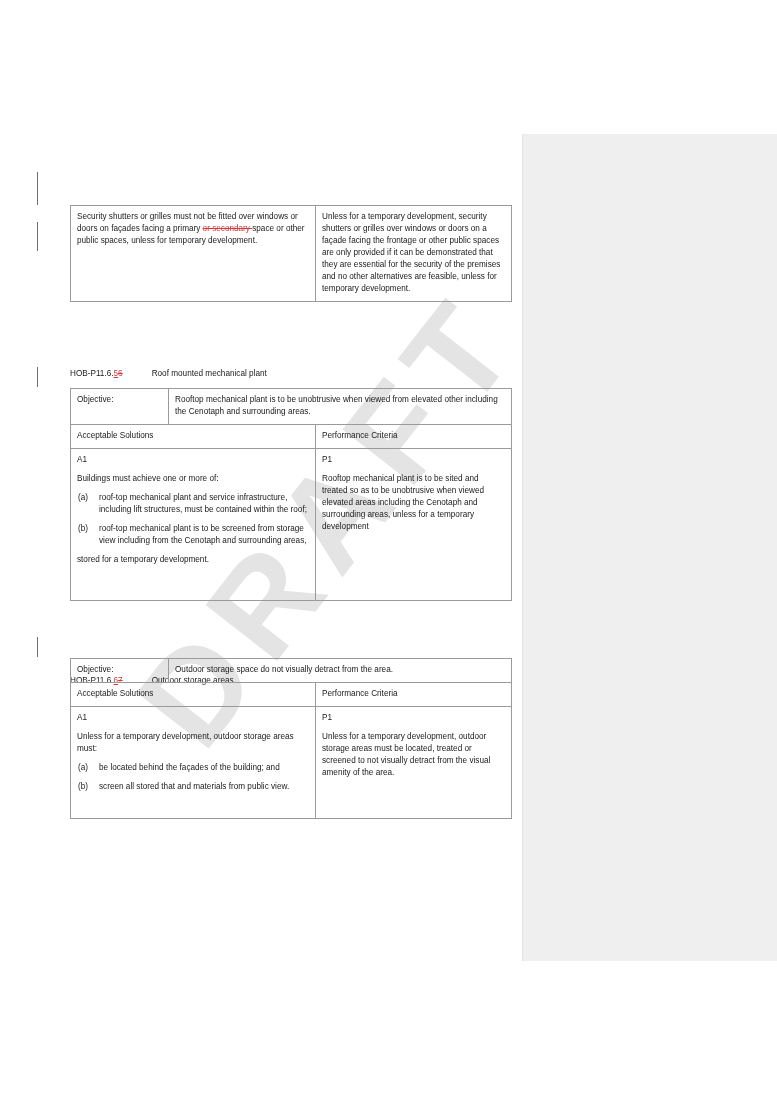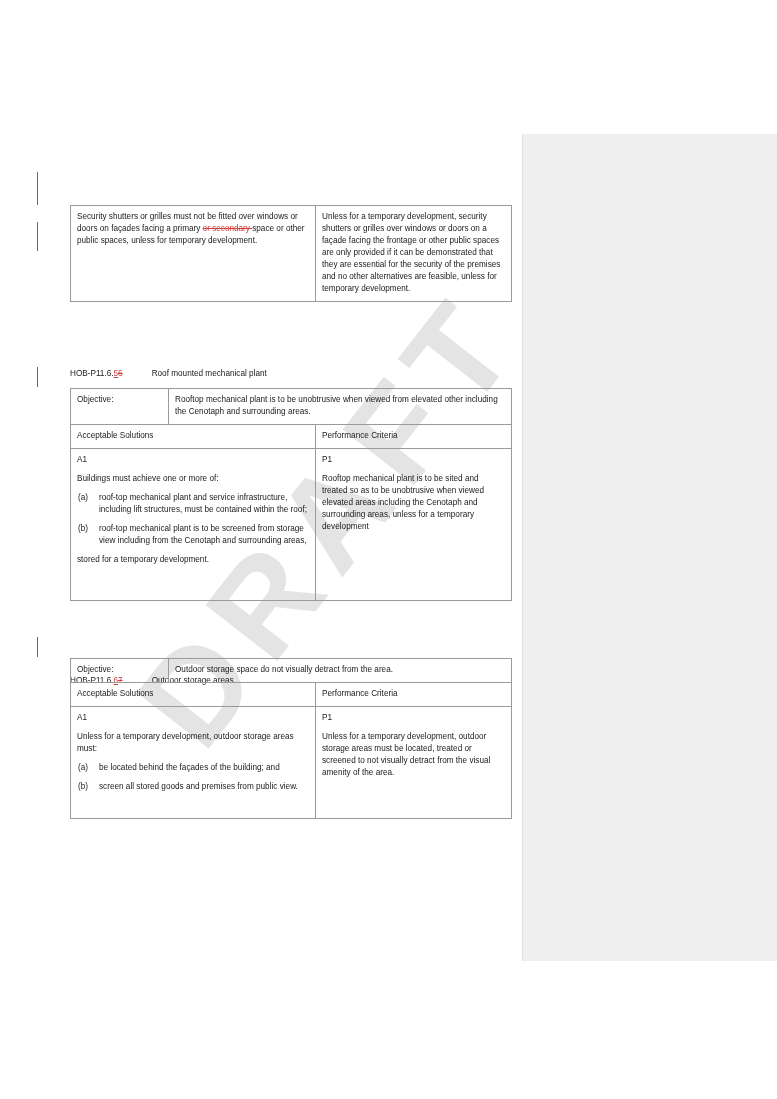--- a/index.html
+++ b/index.html
@@ -242,21 +242,21 @@
       <tr>
         <td colspan="2" style="height:100px">
           <p class="lbl-bold">A1</p>
           <p>Unless for a temporary development, outdoor storage areas must:</p>
           <div class="ol-item">
             <span class="marker">(a)</span>
             <span>be located behind the façades of the building; and</span>
           </div>
           <div class="ol-item">
             <span class="marker">(b)</span>
-            <span>screen all stored goods and premises from public view.</span>
+            <span>screen all stored that and materials from public view.</span>
           </div>
         </td>
         <td>
           <p class="lbl-bold">P1</p>
           <p>Unless for a temporary development, outdoor storage areas must be located, treated or screened to not visually detract from the visual amenity of the area.</p>
         </td>
       </tr>
     </tbody>
   </table>
 

